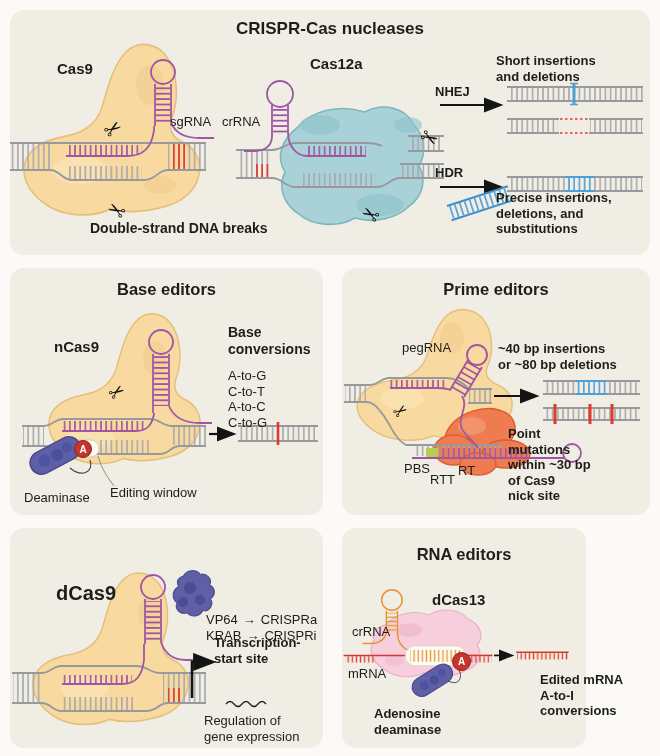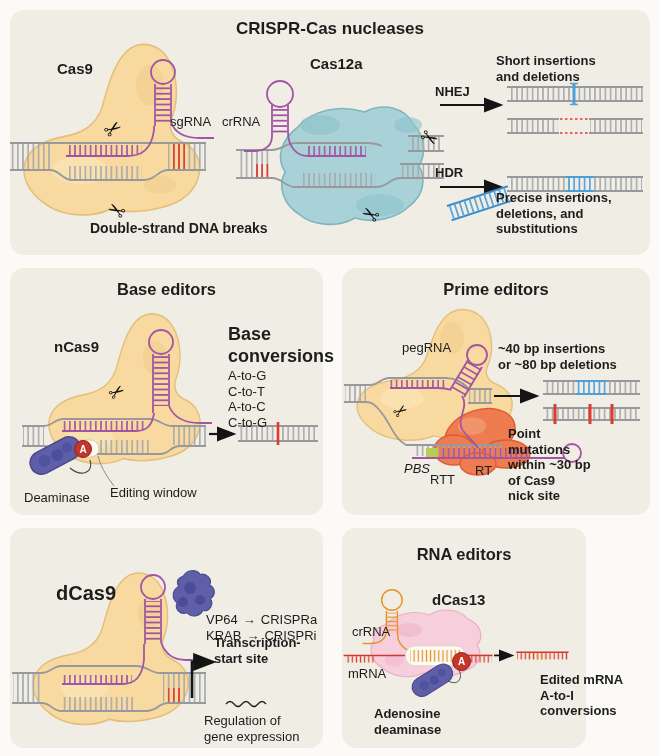--- a/index.html
+++ b/index.html
@@ -180,21 +180,21 @@
     </g>
     <g>
       <line x1="199" y1="166" x2="221" y2="166" stroke="#141414" stroke-width="2.2" marker-end="url(#ah)"></line>
       <rect x="229" y="159" width="79" height="14" fill="url(#pg)"></rect>
       <path d="M228,158 H308 M228,173 H308" stroke="#97999d" stroke-width="1.8"></path>
       <path d="M268,154 V177" stroke="#e0392d" stroke-width="2.6"></path>
     </g>
   </svg>
   <div class="title" style="top:12px;">Base editors</div>
   <div class="lbl b" style="left:44px;top:70px;font-size:15px;">nCas9</div>
-  <div class="lbl b ctr pre" style="left:218px;top:56px;width:104px;font-size:18px;">Base
+  <div class="lbl b ctr pre" style="left:218px;top:56px;width:104px;font-size:14px;">Base
 conversions</div>
   <div class="lbl ctr" style="left:218px;top:100px;width:104px;">
     <div>A-to-G</div>
     <div>C-to-T</div>
     <div>A-to-C</div>
     <div>C-to-G</div>
   </div>
   <div class="abadge" style="left:64px;top:172px;width:16px;height:16px;font-size:10px;">A</div>
   <div class="lbl" style="left:14px;top:222px;">Deaminase</div>
   <div class="lbl" style="left:100px;top:217px;">Editing window</div>
@@ -244,23 +244,23 @@
       <path d="M234,113 H264 M234,126 H264" stroke="#4f9fd7" stroke-width="2"></path>
       <rect x="202" y="141" width="96" height="11" fill="url(#pg)"></rect>
       <path d="M201,140 H298 M201,152 H298" stroke="#97999d" stroke-width="1.8"></path>
       <path d="M213,136 V156 M248,136 V156 M270,136 V156" stroke="#e0392d" stroke-width="3"></path>
     </g>
   </svg>
   <div class="title" style="top:12px;">Prime editors</div>
   <div class="lbl" style="left:60px;top:72px;">pegRNA</div>
   <div class="lbl b ctr pre" style="left:156px;top:73px;width:152px;">~40 bp insertions
 or ~80 bp deletions</div>
-  <div class="lbl" style="left:62px;top:193px;font-style:italic;">PBS</div>
+  <div class="lbl" style="left:62px;top:193px;">PBS</div>
   <div class="lbl" style="left:88px;top:204px;">RTT</div>
-  <div class="lbl" style="left:133px;top:195px;">RT</div>
+  <div class="lbl" style="left:116px;top:195px;">RT</div>
   <div class="lbl b ctr pre" style="left:166px;top:158px;width:152px;">Point
 mutations
 within ~30 bp
 of Cas9
 nick site</div>
 </div>
 
 <div class="panel" style="left:10px;top:528px;width:313px;height:220px;">
   <svg class="art" viewBox="0 0 313 220">
     <g>

